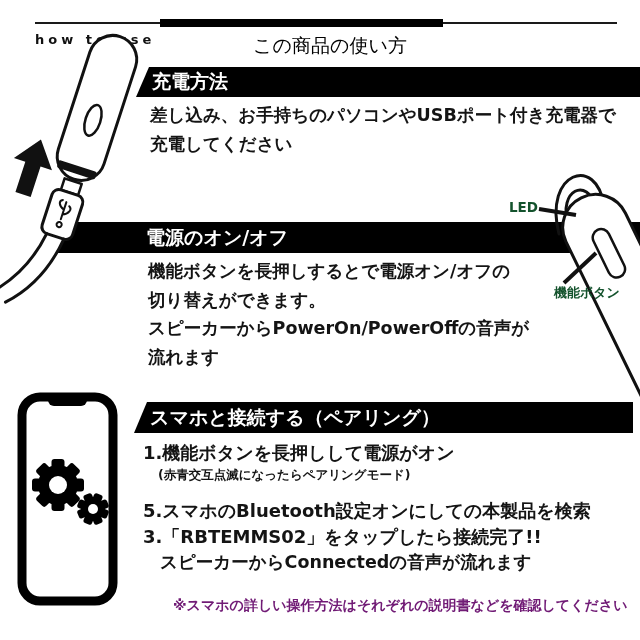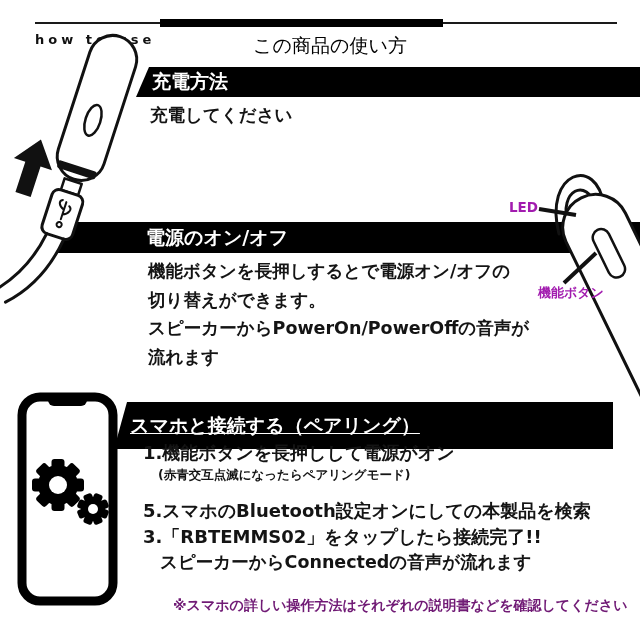--- a/index.html
+++ b/index.html
@@ -13,38 +13,38 @@
   .topline{position:absolute;left:35px;top:22px;width:582px;height:2px;background:#1a1a1a;}
   .topbar{position:absolute;left:160px;top:19px;width:283px;height:8px;background:#000;}
   .page-title{position:absolute;left:10px;top:33px;width:640px;text-align:center;
     font-family:"DejaVu Serif","Liberation Serif",serif;font-size:19px;color:#000;}
   
   .banner{position:absolute;background:#000;color:#fff;font-weight:700;font-size:19px;
     display:flex;align-items:center;clip-path:polygon(13px 0,100% 0,100% 100%,0 100%);
     z-index:1;white-space:nowrap;}
   #banner1{left:136px;top:67px;width:504px;height:30px;padding-left:16px;}
   #banner2{left:57px;top:222px;width:583px;height:31px;padding-left:89px;}
-  #banner3{left:114px;top:402px;width:483px;height:47px;padding-left:16px;text-decoration:underline;}
+  #banner3{left:134px;top:402px;width:483px;height:31px;padding-left:16px;}
   
   .block{position:absolute;font-weight:700;font-size:17.5px;line-height:28.5px;
     color:#141414;z-index:3;white-space:nowrap;}
   #body1{left:150px;top:101px;}
   #body2{left:148px;top:257px;}
   #steps{left:143px;top:442px;line-height:22px;}
   .step-main{font-size:18px;margin:0;}
   .step-note-sm{font-size:12.5px;line-height:16px;padding-left:15px;margin-top:3px;}
   .step-note{font-size:17.5px;line-height:22px;padding-left:17px;margin-top:3px;}
   #step2-main{margin-top:17px;}
   #step3-main{margin-top:4px;}
   .footnote{position:absolute;left:173px;top:597px;font-size:14px;font-weight:700;
     color:#701a75;z-index:3;white-space:nowrap;}
   
-  .callout{position:absolute;font-weight:700;color:#a21caf;z-index:4;white-space:nowrap;}
+  .callout{position:absolute;font-weight:700;color:#14532d;z-index:4;white-space:nowrap;}
   #led-label{left:509px;top:199px;font-size:13.5px;}
-  #fnbtn-label{left:538px;top:284px;font-size:13px;}
+  #fnbtn-label{left:554px;top:284px;font-size:13px;}
   
   .illus{position:absolute;z-index:2;pointer-events:none;}
   #illus-charge{left:-8px;top:20px;}
   #illus-earbud{left:495px;top:160px;}
   #illus-phone{left:15px;top:390px;}
 </style>
 </head>
 <body>
 
 <div class="canvas">
@@ -58,20 +58,21 @@
     <span>充電方法</span>
   </div>
   <div class="banner" id="banner2">
     <span>電源のオン/オフ</span>
   </div>
   <div class="banner" id="banner3">
     <span>スマホと接続する（ペアリング）</span>
   </div>
 
   <div class="block" id="body1">
+    <div>差し込み、お手持ちのパソコンやUSBポート付き充電器で</div>
     <div>充電してください</div>
   </div>
 
   <div class="block" id="body2">
     <div>機能ボタンを長押しするとで電源オン/オフの</div>
     <div>切り替えができます。</div>
     <div>スピーカーからPowerOn/PowerOffの音声が</div>
     <div>流れます</div>
   </div>
 

